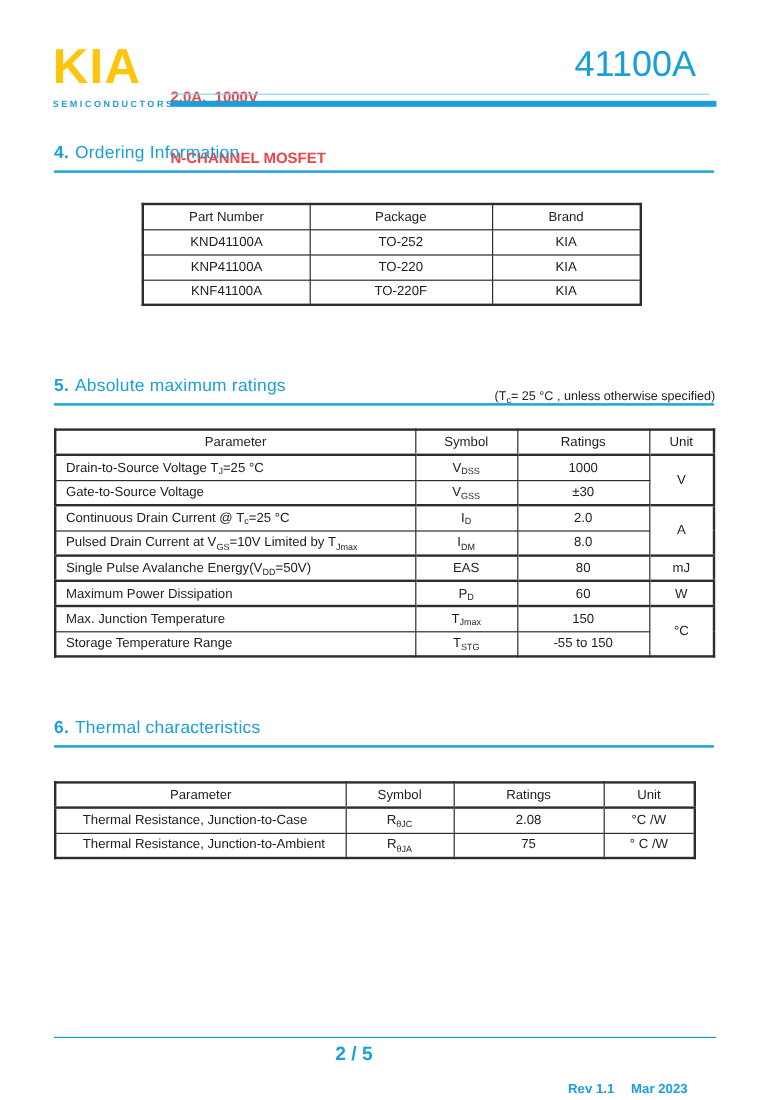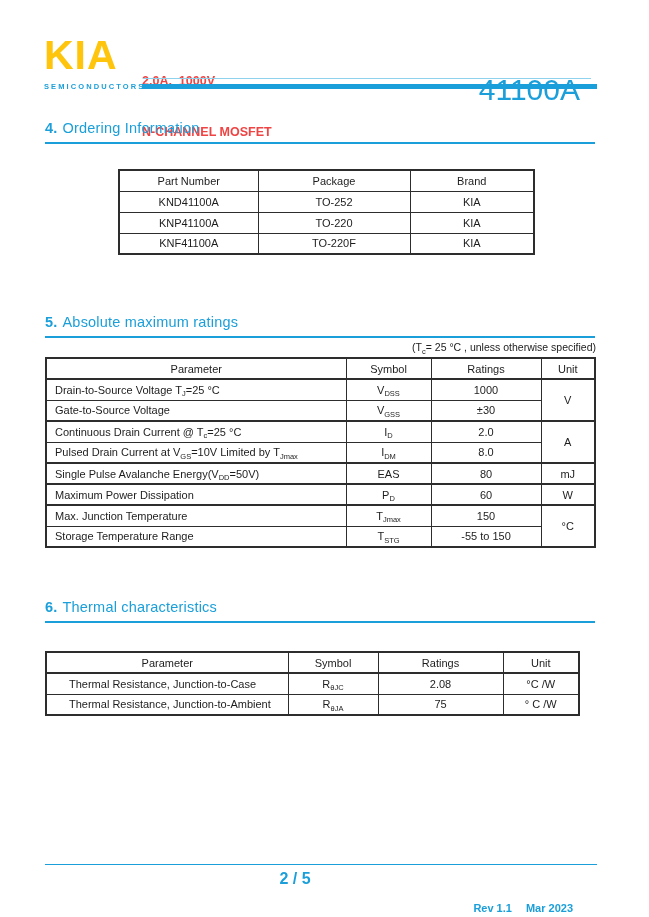--- a/index.html
+++ b/index.html
@@ -26,21 +26,20 @@
   }
   .spec-lines {
     left: 142px; top: 39px;
     font-size: 12.5px; font-weight: bold; line-height: 17px;
     color: #ef4444; white-space: pre;
   }
   .part-number {
     right: 69px; top: 38px;
     font-size: 30px; line-height: 32px; font-weight: 400;
     color: #1a9fda;
-    margin-top: 36px;
   }
   .hdr-thin-line { left: 143px; top: 78px; width: 448px; height: 1px; background: #8ed2ee; }
   .hdr-thick-bar { left: 142px; top: 84px; width: 455px; height: 5px; background: #1a9fda; }
 
   
   .section-title {
     left: 45px;
     font-size: 14.5px; color: #1a9fda; letter-spacing: 0.2px;
   }
   .section-title .num { font-weight: bold; margin-right: 5px; }
@@ -64,21 +63,21 @@
     font-size: 7.5px; line-height: 1;
     vertical-align: baseline; position: relative; top: 2.5px;
   }
 
   .ordering-table-wrap { left: 118px; top: 169px; }
   .ordering-table-wrap table { width: 415px; }
   .ordering-table-wrap td { border-width: 1.5px; height: 21px; }
   .ordering-table-wrap table { border-width: 2px; }
 
   .absmax-note {
-    right: 53px; top: 341px;
+    right: 53px; top: 324px;
     font-size: 10.5px; color: #222222;
   }
   .absmax-table-wrap { left: 45px; top: 357px; }
   .absmax-table-wrap table { width: 549px; }
 
   .thermal-table-wrap { left: 45px; top: 651px; }
   .thermal-table-wrap table { width: 533px; }
   .thermal-table-wrap td.param { padding-left: 22px; }
 
   

